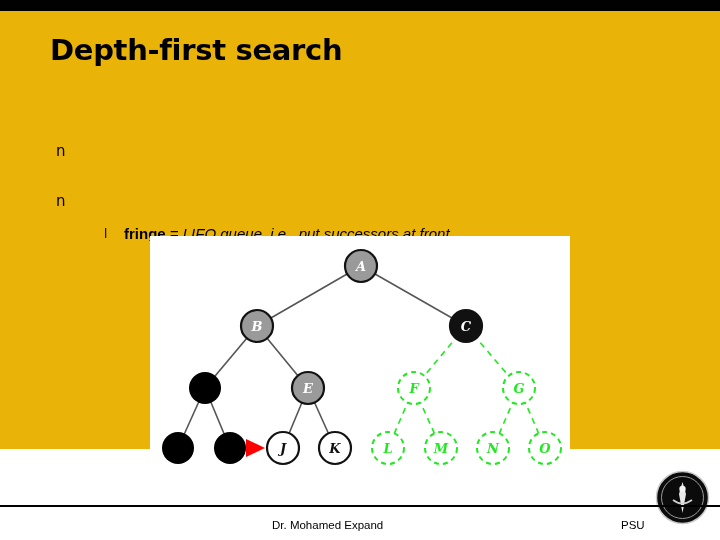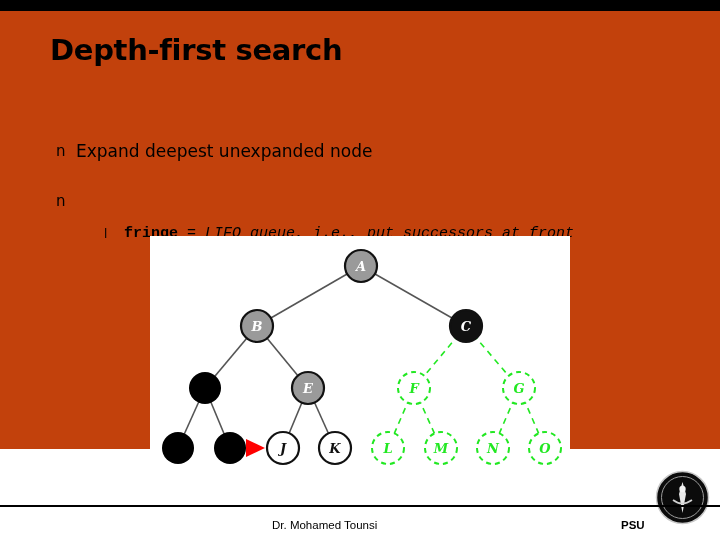--- a/index.html
+++ b/index.html
@@ -12,21 +12,21 @@
     background: #ffffff;
     font-family: "Liberation Sans", sans-serif;
     overflow: hidden;
     position: relative;
   }
   .slide {
     position: absolute;
     left: 0; top: 0;
     width: 720px;
     height: 449px;
-    background: #c2410c;
+    background: #eab308;
   }
   .top-bar {
     position: absolute;
     left: 0; top: 0;
     width: 720px;
     height: 11px;
     background: #000000;
   }
   .title {
     position: absolute;
@@ -78,21 +78,21 @@
     flex: 0 0 20px;
     color: #000000;
     font-size: 12px;
     line-height: 24px;
     font-family: "DejaVu Sans", sans-serif;
   }
   .bullet-l2 .text {
     font-size: 15px;
     color: #000000;
     line-height: 24px;
-    font-family: Liberation Mono, monospace;
+    font-family: Liberation Sans, sans-serif;
   }
   .bullet-l2 .text .bold {
     font-weight: bold;
   }
   .bullet-l2 .text .ital {
     font-style: italic;
   }
   
   .tree-wrap {
     position: absolute;
@@ -132,21 +132,21 @@
     font-size: 11.5px;
     color: #000000;
     font-family: "Liberation Sans", sans-serif;
   }
   .footer-right {
     position: absolute;
     left: 596px;
     top: 14px;
     font-size: 11.5px;
     color: #000000;
-    font-weight: bold;
+    font-weight: normal;
     font-family: "Liberation Sans", sans-serif;
     padding-left: 25px;
   }
   .logo {
     position: absolute;
     left: 655px;
     top: 470px;
     width: 55px;
     height: 55px;
   }
@@ -157,21 +157,20 @@
 <div class="slide">
 
   <div class="top-bar"></div>
 
   <div class="title">Depth-first search</div>
 
   <div class="bullets">
 
     <div class="bullet-l1">
       <span class="marker">n</span>
-      <span class="text">Expand deepest unexpanded node</span>
     </div>
 
     <div class="bullet-l1">
       <span class="marker">n</span>
     </div>
 
     <div class="bullet-l2">
       <span class="marker">l</span>
       <span class="text"><span class="bold">fringe</span><span class="ital"> = LIFO queue, i.e., put successors at front</span></span>
     </div>
@@ -264,17 +263,17 @@
       <circle cx="27.5" cy="27.5" r="26" fill="#0b0b0b" stroke="#c8c8c8" stroke-width="1.5"></circle>
       <circle cx="27.5" cy="27.5" r="21" fill="none" stroke="#9b9b9b" stroke-width="1"></circle>
       <path d="M27.5 12 L31 24 L27.5 43 L24 24 Z" fill="#e8e8e8"></path>
       <path d="M18 30 q9 7 19 0" fill="none" stroke="#d0d0d0" stroke-width="1.6"></path>
       <circle cx="27.5" cy="19" r="3.2" fill="#f2f2f2"></circle>
     </svg>
   </div>
 
   <div class="footer">
     <div class="footer-rule"></div>
-    <div class="footer-center">Dr. Mohamed Tounsi</div>
+    <div class="footer-center">Dr. Mohamed Expand</div>
     <div class="footer-right">PSU</div>
   </div>
 
 </div>
 
 </body></html>

